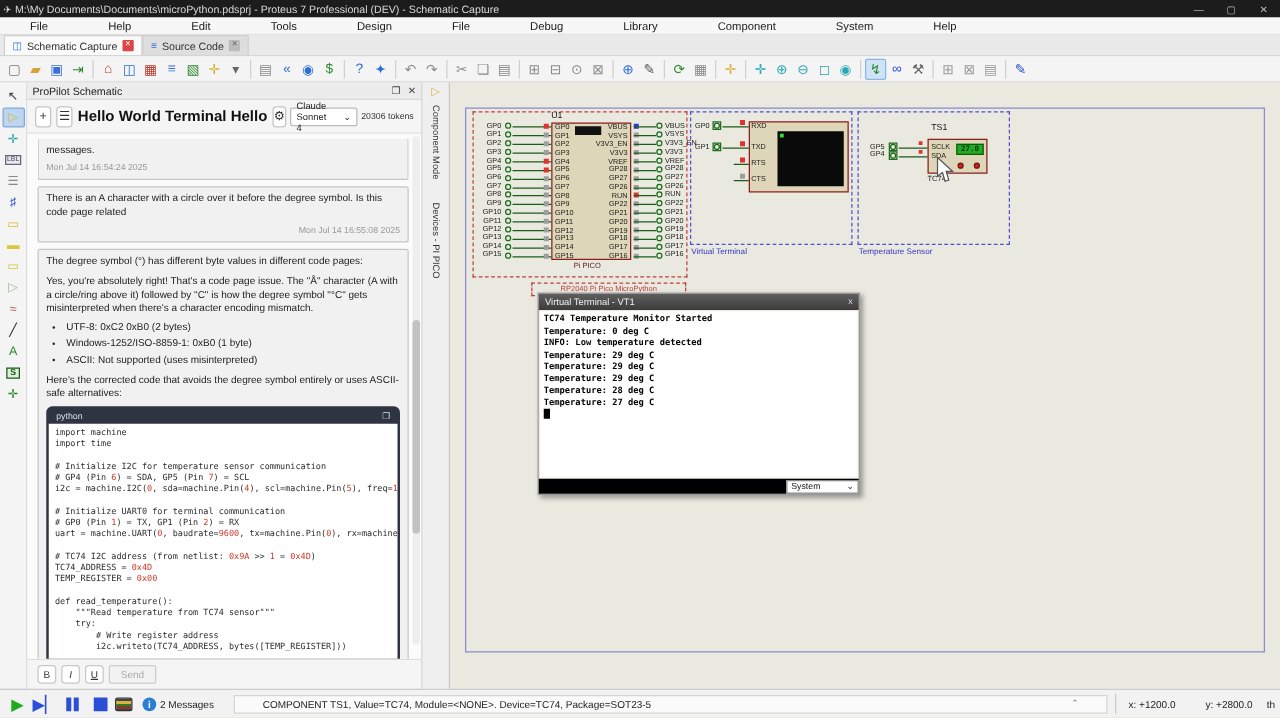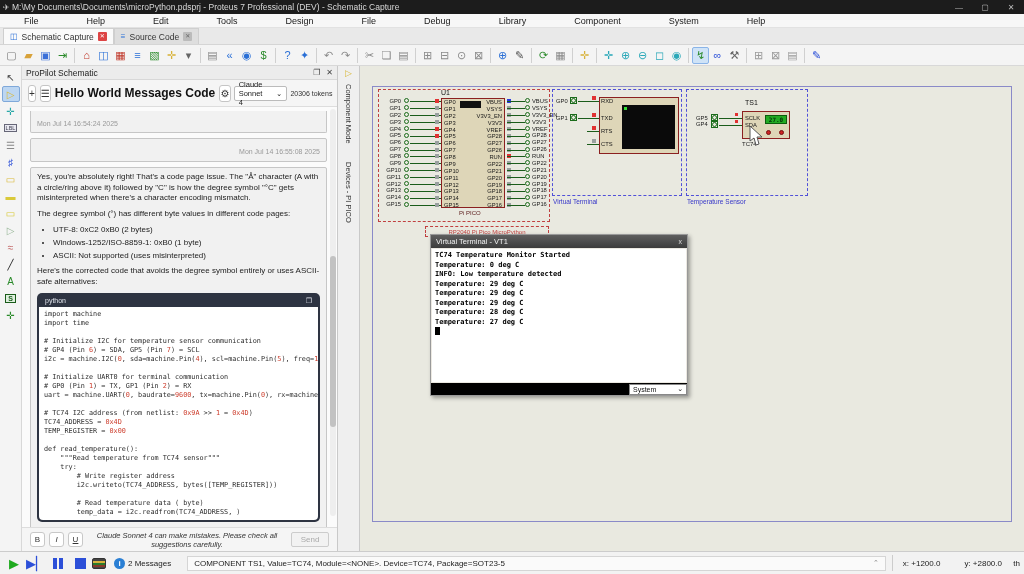--- a/index.html
+++ b/index.html
@@ -112,21 +112,21 @@
 
   
   .bottombar { position:absolute; left:0; top:551px; width:1024px; height:23px; background:#f2f2f2; border-top:1px solid #ccc; display:flex; align-items:center; padding:0 4px; }
   .sim-btn { width:20px; height:17px; display:flex; align-items:center; justify-content:center; font-size:13px; margin-right:2px; }
   .sim-play { color:#1faa1f; } .sim-blue { color:#2c4fd8; }
   .pausebars { display:flex; gap:2px; } .pausebars i { width:4px; height:11px; background:#2c4fd8; }
   .stopsq { width:11px; height:11px; background:#2c4fd8; }
   .loggy { width:14px; height:11px; background:repeating-linear-gradient(#444 0 2px, #d8b23a 2px 4px, #2a7a2a 4px 6px, #883a2a 6px 8px, #444 8px 10px); border-radius:2px; border:1px solid #333; }
   .info-i { width:11px; height:11px; border-radius:50%; background:#2a7fd4; color:#fff; font-size:8px; font-weight:bold; display:flex; align-items:center; justify-content:center; margin:0 3px 0 8px; }
   .msgcount { font-size:8px; color:#222; margin-right:10px; }
-  .statmsg { flex:1; height:15px; background:#fafafa; border:1px solid #d5d5d5; display:flex; align-items:center; padding:0 6px; font-size:8px; color:#222; margin:0 6px; }
+  .statmsg { flex:1; height:15px; background:#fafafa; border:1px solid #d5d5d5; display:flex; align-items:center; padding:0 22px; font-size:8px; color:#222; margin:0 6px; }
   .statmsg .caret { margin-left:auto; color:#888; font-size:7px; }
   .coords { display:flex; align-items:center; font-size:8px; color:#222; gap:24px; border-left:1px solid #ccc; padding-left:10px; height:16px; }
   .units { width:18px; text-align:right; font-size:8px; color:#222; }
 
   .cursor-arrow { position:absolute; z-index:5; }
 </style>
 </head>
 <body>
 
 <div class="titlebar">
@@ -279,44 +279,46 @@
   <div class="pp-header">
     <span>ProPilot Schematic</span>
     <span class="hicons">
       <span>❐</span>
       <span>✕</span>
     </span>
   </div>
   <div class="pp-toolbar">
     <span class="pp-btn">+</span>
     <span class="pp-btn">☰</span>
-    <span class="pp-title">Hello World Messages Code</span>
+    <span class="pp-title">Hello World Terminal Hello</span>
     <span class="pp-model">
       <span class="pp-btn">⚙</span>
       <span class="pp-select">
         <span>Claude Sonnet 4</span>
         <span>⌄</span>
       </span>
       <span class="pp-tokens">20306 tokens</span>
     </span>
   </div>
 
   <div class="pp-msgs">
 
     <div class="msg partial">
+      <div>messages.</div>
       <div class="ts">Mon Jul 14 16:54:24 2025</div>
     </div>
 
     <div class="msg">
+      <div>There is an A character with a circle over it before the degree symbol. Is this code page related</div>
       <div class="ts right">Mon Jul 14 16:55:08 2025</div>
     </div>
 
     <div class="msg">
+      <p>The degree symbol (°) has different byte values in different code pages:</p>
       <p>Yes, you're absolutely right! That's a code page issue. The "Å" character (A with a circle/ring above it) followed by "C" is how the degree symbol "°C" gets misinterpreted when there's a character encoding mismatch.</p>
-      <p>The degree symbol (°) has different byte values in different code pages:</p>
       <ul id="bullets">
           <li>UTF-8: 0xC2 0xB0 (2 bytes)</li>
           <li>Windows-1252/ISO-8859-1: 0xB0 (1 byte)</li>
           <li>ASCII: Not supported (uses misinterpreted)</li>
         </ul>
       <p>Here's the corrected code that avoids the degree symbol entirely or uses ASCII-safe alternatives:</p>
       <div class="codeblock">
         <div class="codehead">
           <span>python</span>
           <span>❐</span>
@@ -351,21 +353,20 @@
     </div>
     <div class="pp-scroll">
         <div class="pp-thumb"></div>
       </div>
   </div>
 
   <div class="pp-footer">
     <span class="fmt-btn">B</span>
     <span class="fmt-btn i">I</span>
     <span class="fmt-btn u">U</span>
-    <span class="pp-disclaimer">Claude Sonnet 4 can make mistakes. Please check all suggestions carefully.</span>
     <span class="send-btn">Send</span>
   </div>
 </div>
 
 <div class="vstrip">
   <span class="vicon">▷</span>
   <span class="vtab">Component Mode</span>
   <span class="vtab">Devices - PI PICO</span>
 </div>
 

